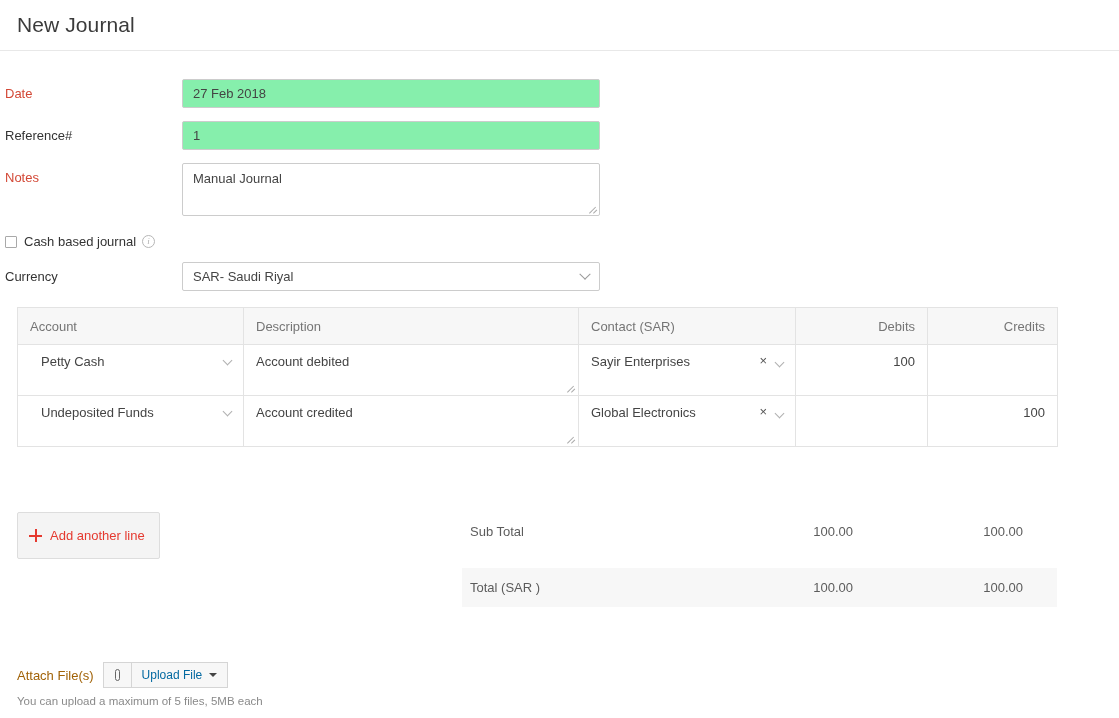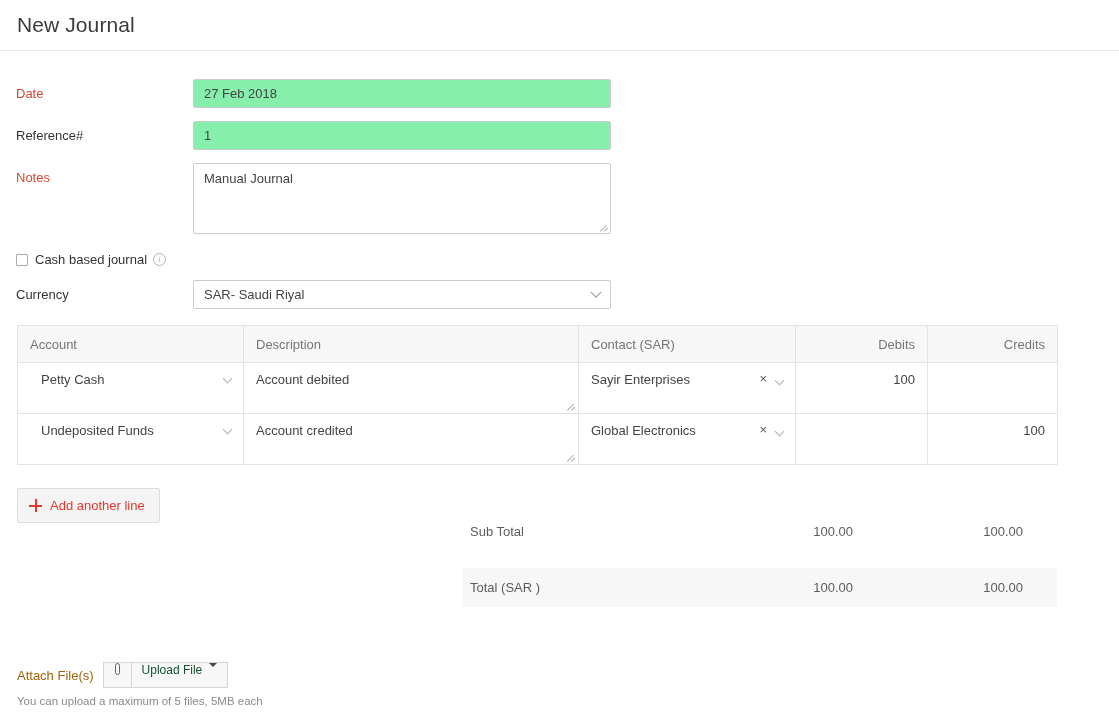--- a/index.html
+++ b/index.html
@@ -29,21 +29,21 @@
     color: #3b3b3b;
     letter-spacing: .1px;
   }
 
   
   .form-area { padding-top: 28px; }
   .form-row {
     display: flex;
     align-items: flex-start;
     margin-bottom: 13px;
-    padding-left: 16px;
+    padding-left: 5px;
   }
   .form-label {
     width: 177px;
     flex: 0 0 177px;
     font-size: 13px;
     color: #333333;
     padding-top: 7px;
   }
   .form-label.required { color: #d34836; }
 
@@ -57,21 +57,21 @@
     font-size: 13px;
     color: #444444;
     background: #86efac;
     outline: none;
     display: flex;
     align-items: center;
   }
   .notes-wrap { position: relative; width: 418px; }
   .notes-area {
     width: 418px;
-    height: 71px;
+    height: 53px;
     border: 1px solid #cccccc;
     border-radius: 2px;
     padding: 7px 10px;
     font-family: "Liberation Sans", sans-serif;
     font-size: 13px;
     color: #444444;
     background: #ffffff;
     line-height: 16px;
   }
   .resize-grip {
@@ -177,22 +177,22 @@
   .x-icon {
     font-size: 13px; color: #555; line-height: 12px;
     font-family: "Liberation Sans", sans-serif;
   }
   td.desc .resize-grip { right: 2px; bottom: 2px; }
 
   
   .add-line {
     position: absolute;
     left: 17px;
-    top: 488px;
-    height: 35px;
+    top: 512px;
+    height: 47px;
     padding: 0 14px 0 11px;
     background: #f4f4f4;
     border: 1px solid #dddddd;
     border-radius: 2px;
     display: flex;
     align-items: center;
     gap: 8px;
     font-size: 13px;
     color: #e5392f;
   }
@@ -225,23 +225,24 @@
   
   .attach { position: absolute; left: 17px; top: 662px; }
   .attach-line { display: flex; align-items: center; gap: 9px; }
   .attach-label { font-size: 13px; color: #a16207; }
   .btn-group { display: flex; }
   .btn-seg {
     height: 26px;
     border: 1px solid #d5d5d5;
     background: #f7f7f7;
     display: flex;
+    align-items: center;
     justify-content: center;
     font-size: 12px;
-    color: #14532d;
+    color: #0369a1;
   }
   .btn-seg.clip { width: 28px; border-right: none; }
   .btn-seg.upload { padding: 0 10px; gap: 7px; }
   .clip-glyph {
     display: inline-block;
     width: 5px; height: 12px;
     border: 1.3px solid #666;
     border-radius: 4px;
     transform: rotate(0deg);
   }

